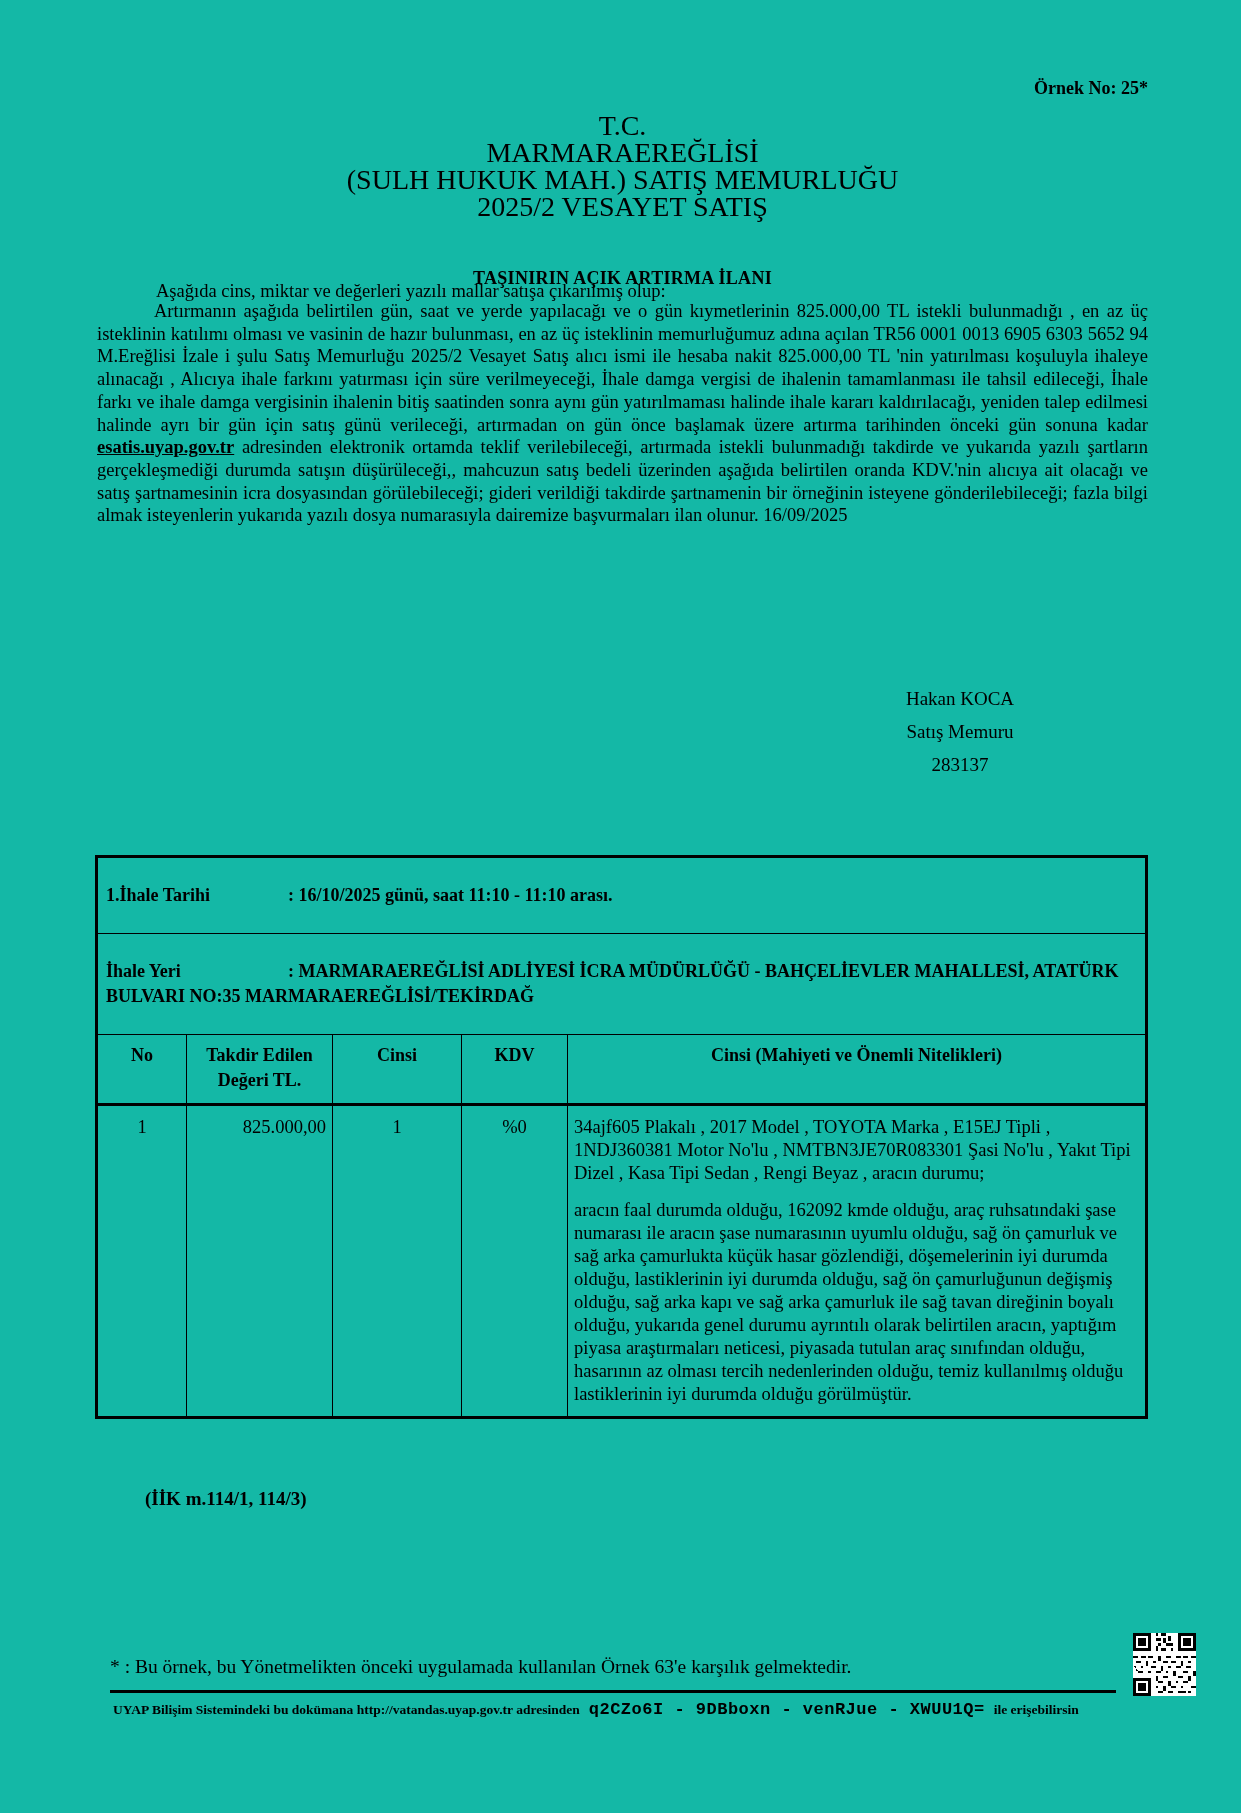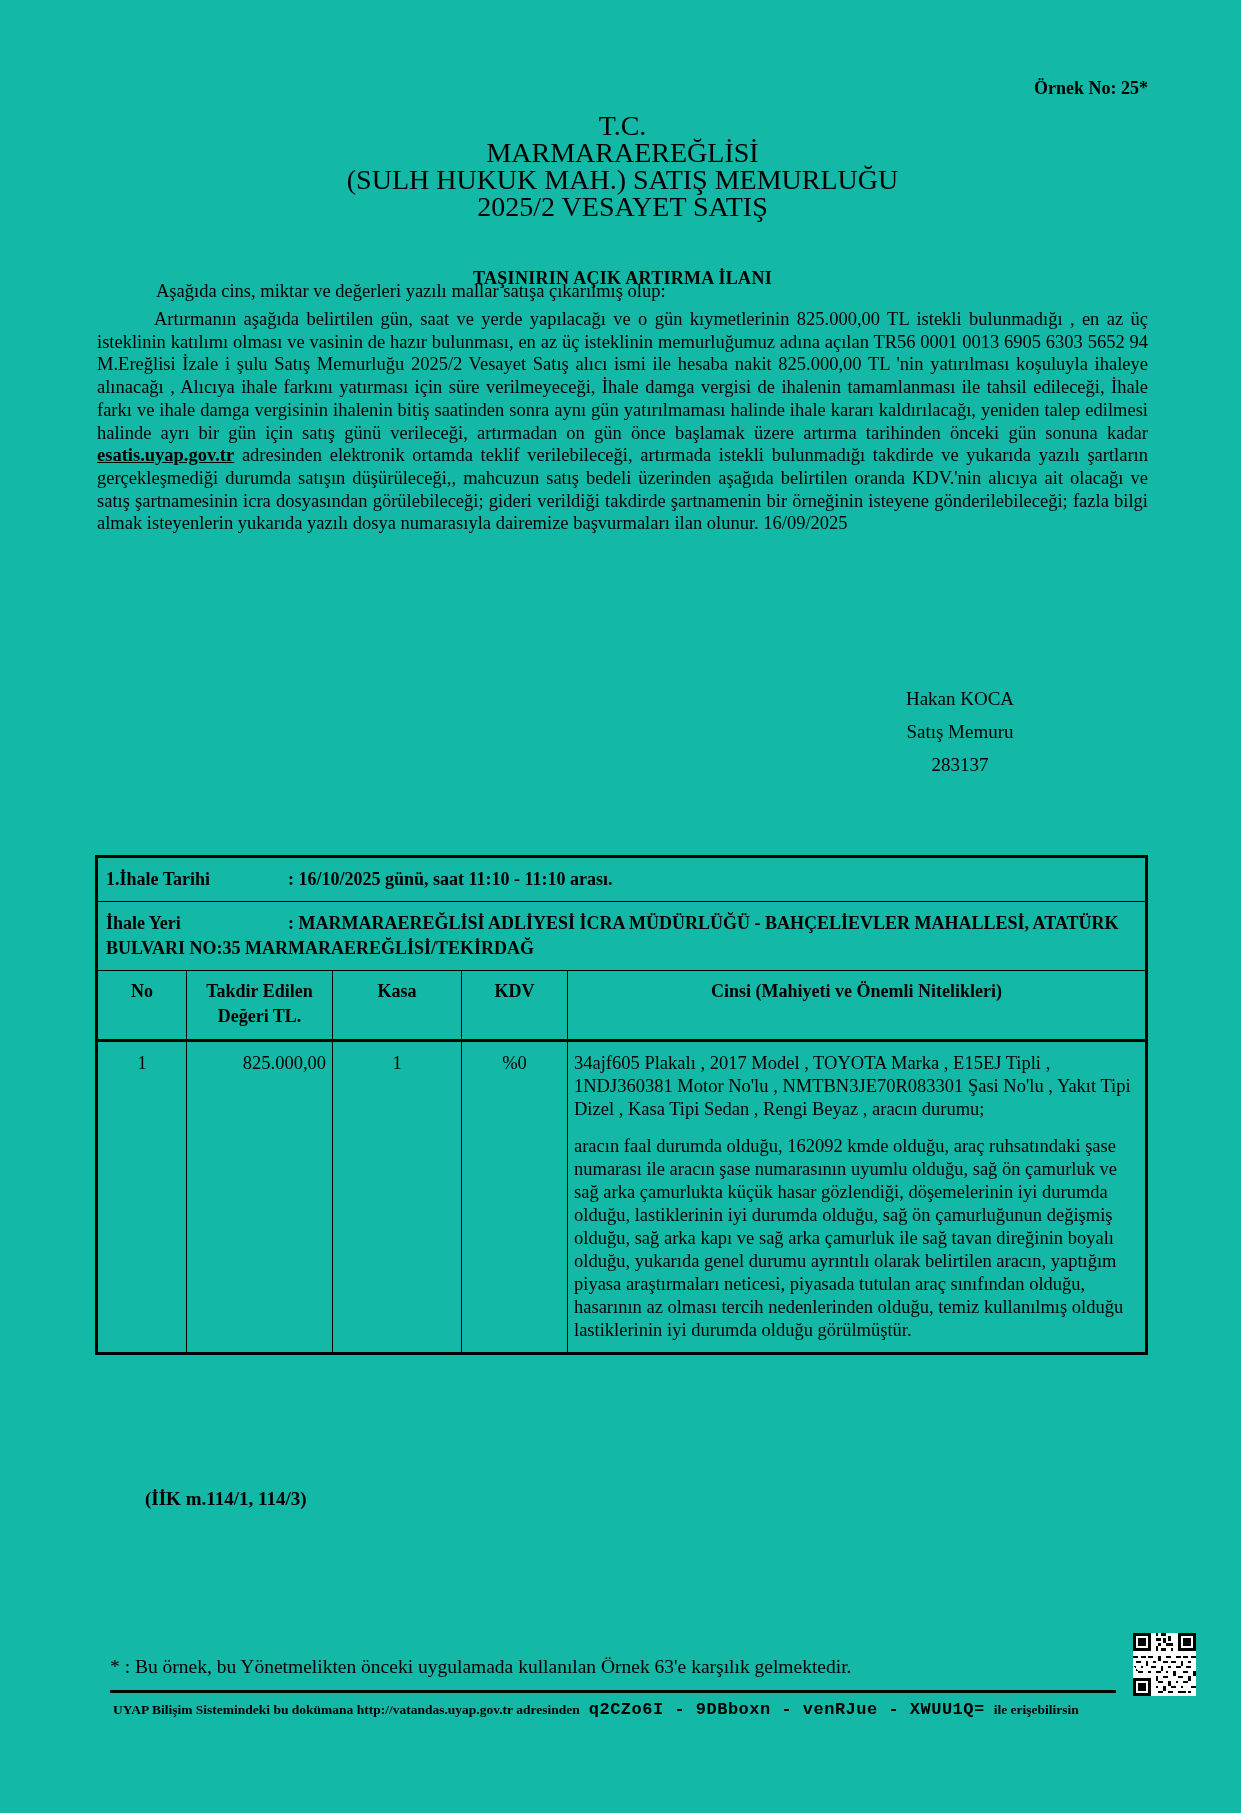--- a/index.html
+++ b/index.html
@@ -21,40 +21,40 @@
   }
   .doc-title{
     position:absolute;top:240px;left:97px;width:1051px;
     text-align:center;font-weight:bold;font-size:18px;letter-spacing:.3px;margin-top:28px;
   }
   .intro-par{
     position:absolute;top:278px;left:97px;width:1051px;
     font-size:18.5px;line-height:23px;text-indent:57px;margin:2px;
   }
   .body-par{
-    position:absolute;top:308px;left:97px;width:1051px;
+    position:absolute;top:300px;left:97px;width:1051px;
     font-size:18.5px;line-height:22.7px;text-align:justify;text-indent:57px;margin:0;
   }
   .esatis{
     font-weight:bold;color:#000;text-decoration:underline;cursor:pointer;
   }
   .signature{
     position:absolute;top:682px;left:840px;width:240px;
     text-align:center;font-size:19px;line-height:33px;
   }
   table.sale{
     position:absolute;top:855px;left:95px;width:1053px;
     border-collapse:collapse;table-layout:fixed;
     font-size:18px;
   }
   table.sale,table.sale td,table.sale th{border:1.5px solid #000;}
   table.sale{border:3px solid #000;}
   tr.info-row td{
     border-bottom:1.5px solid #000;
-    padding:9px 8px;font-weight:bold;font-size:18px;line-height:25px;
+    padding:25px 8px;font-weight:bold;font-size:18px;line-height:25px;
   }
   .info-lbl{display:inline-block;width:182px;}
   tr.head-row th{
     border-bottom:3px solid #000;
     padding:8px 4px 10px 4px;vertical-align:top;
     font-weight:bold;font-size:18px;line-height:25px;text-align:center;
   }
   tr.data-row td{
     vertical-align:top;padding:10px 6px;font-size:18.5px;line-height:23px;
   }
@@ -130,21 +130,21 @@
         </td>
       </tr>
       <tr class="info-row">
         <td colspan="5">
           <span class="info-lbl">İhale Yeri</span><span>: MARMARAEREĞLİSİ ADLİYESİ İCRA MÜDÜRLÜĞÜ - BAHÇELİEVLER MAHALLESİ, ATATÜRK BULVARI NO:35 MARMARAEREĞLİSİ/TEKİRDAĞ</span>
         </td>
       </tr>
       <tr class="head-row">
         <th>No</th>
         <th>Takdir Edilen Değeri TL.</th>
-        <th>Kasa</th>
+        <th>Cinsi</th>
         <th>KDV</th>
         <th>Cinsi (Mahiyeti ve Önemli Nitelikleri)</th>
       </tr>
       <tr class="data-row">
         <td class="c-no">1</td>
         <td class="c-deger">825.000,00</td>
         <td class="c-adet">1</td>
         <td class="c-kdv">%0</td>
         <td class="c-cinsi">
           <p>34ajf605 Plakalı , 2017 Model , TOYOTA Marka , E15EJ Tipli , 1NDJ360381 Motor No'lu , NMTBN3JE70R083301 Şasi No'lu , Yakıt Tipi Dizel , Kasa Tipi Sedan , Rengi Beyaz , aracın durumu;</p>

